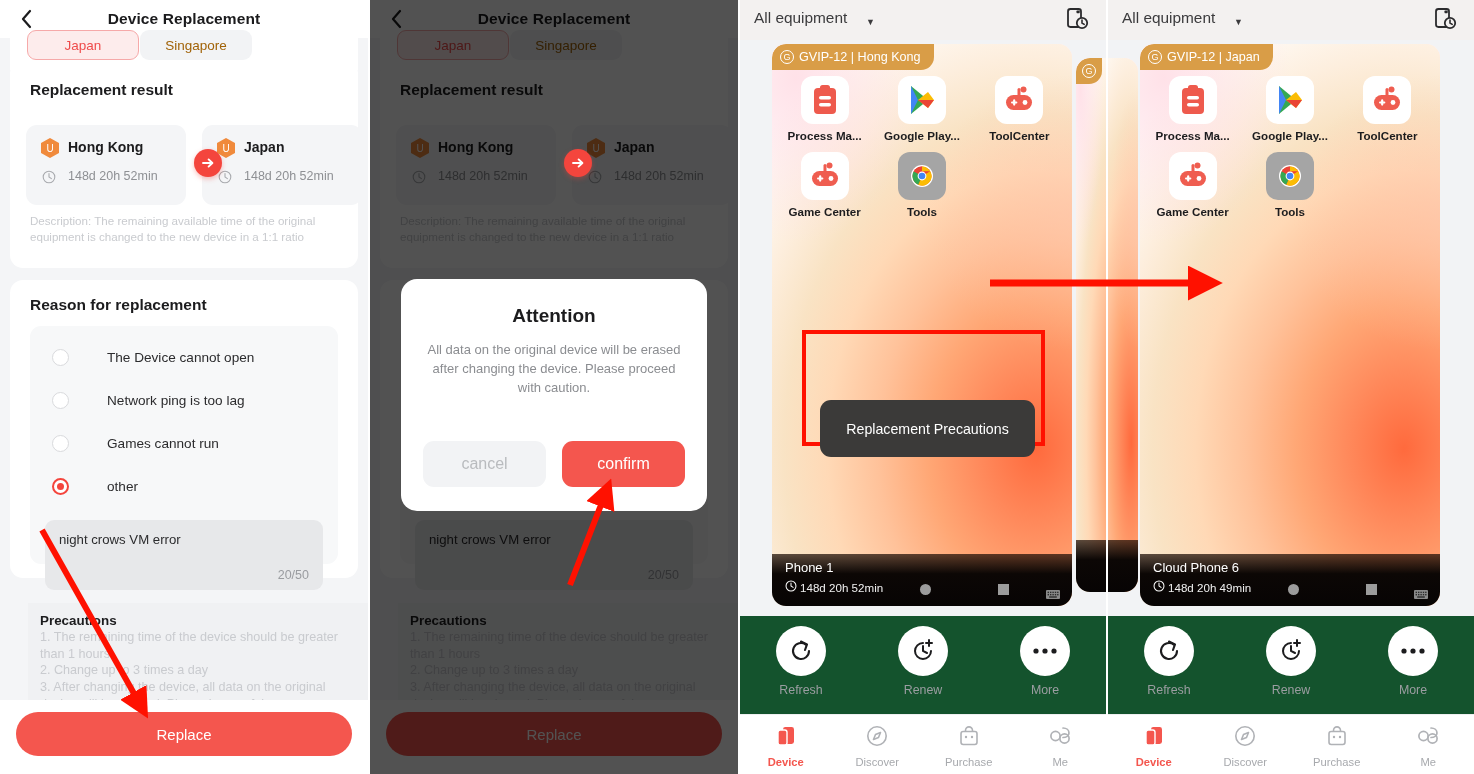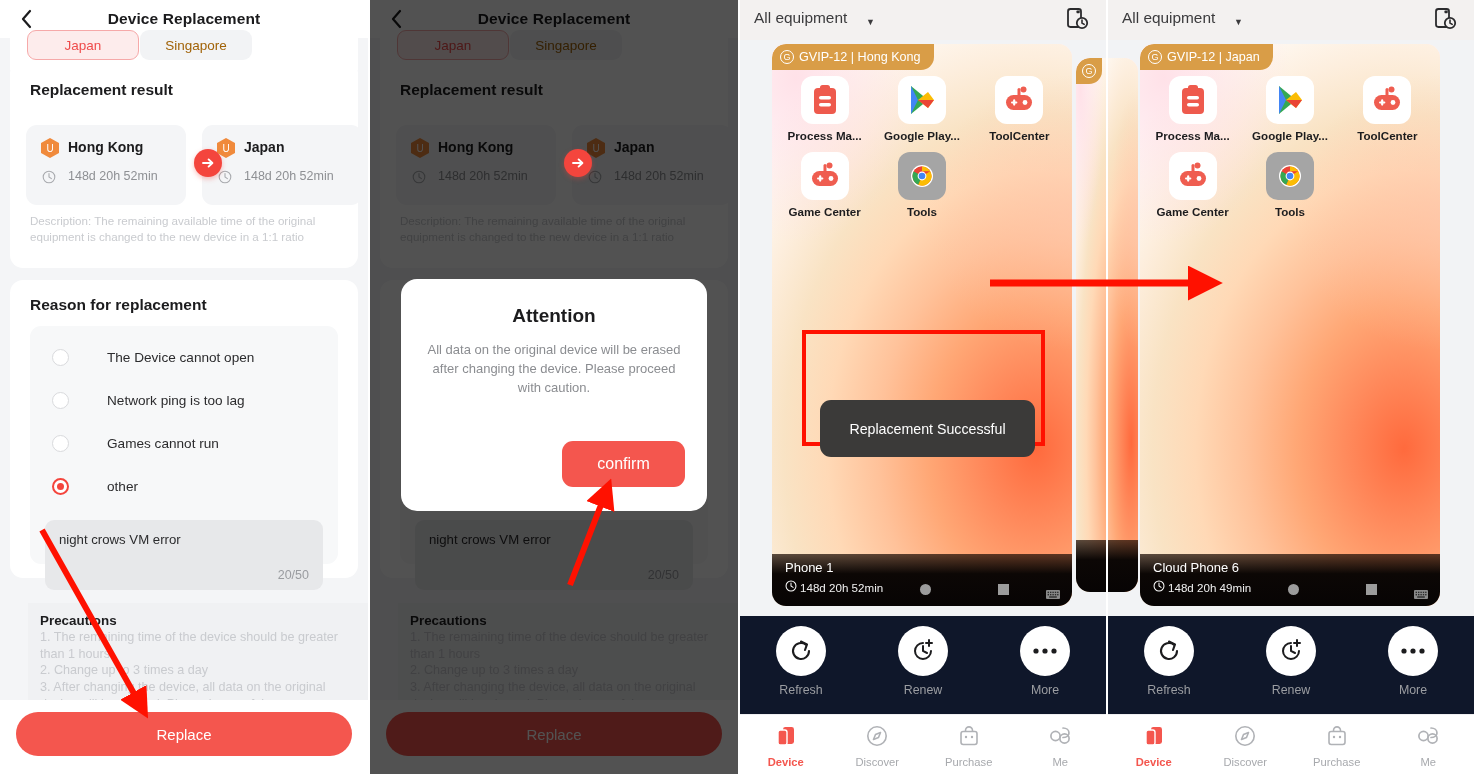--- a/index.html
+++ b/index.html
@@ -145,21 +145,21 @@
   .dev-name { position:absolute; left:13px; top:6px; font-size:13px; color:#fff; }
   .dev-time { position:absolute; left:13px; top:26px; font-size:11.6px; color:#f0f0f0; display:flex; align-items:center; gap:3px; }
   .nav-dot { position:absolute; top:30px; left:148px; width:11px; height:11px; border-radius:50%; background:#9c9c9c; }
   .nav-sq  { position:absolute; top:30px; left:226px; width:11px; height:11px; background:#9c9c9c; }
   .nav-kb  { position:absolute; top:31px; right:12px; width:14px; height:9px; }
 
   .toast { position:absolute; left:48px; top:356px; width:215px; height:57px;
            background:#3b3a39; border-radius:11px; display:flex; align-items:center;
            justify-content:center; color:#fff; font-size:14.2px; z-index:6; }
 
-  .act-bar { position:absolute; left:0; right:0; top:616px; height:98px; background:#0f172a;
+  .act-bar { position:absolute; left:0; right:0; top:616px; height:98px; background:#14532d;
              display:flex; justify-content:space-around; padding-top:10px; }
   .act { display:flex; flex-direction:column; align-items:center; gap:7px; }
   .act-circ { width:50px; height:50px; border-radius:50%; background:#fff;
               display:flex; align-items:center; justify-content:center; }
   .act-lbl { font-size:12.4px; color:#9b9da1; }
 
   .tabbar { position:absolute; left:0; right:0; bottom:0; height:60px; background:#fff;
             display:flex; justify-content:space-around; padding-top:9px; border-top:1px solid #efeff1;}
   .tab { display:flex; flex-direction:column; align-items:center; gap:4px; width:25%;text-align:center; }
   .tab-lbl { font-size:11.2px; color:#a7a9ad; }
@@ -391,20 +391,21 @@
           <button class="replace-btn">Replace</button>
         </div>
       </div>
 
       <div class="dim"></div>
 
       <div class="modal">
         <div class="modal-title">Attention</div>
         <div class="modal-text">All data on the original device will be erased after changing the device. Please proceed with caution.</div>
         <div class="modal-btns">
+          <button class="m-btn m-cancel">cancel</button>
           <button class="m-btn m-confirm">confirm</button>
         </div>
       </div>
     </div>
   </div>
 
   <div class="panel" id="panel3">
     <div class="eq-header">
       <div class="eq-title">All equipment</div>
       <div class="eq-caret" style="left:126px">▼</div>
@@ -525,21 +526,21 @@
                 <rect x="4" y="4" width="1.4" height="1.4"></rect>
                 <rect x="6.4" y="4" width="1.4" height="1.4"></rect>
                 <rect x="8.8" y="4" width="1.4" height="1.4"></rect>
                 <rect x="11.1" y="4" width="1.4" height="1.4"></rect>
                 <rect x="3.2" y="6.3" width="7.6" height="1.4"></rect>
               </g>
             </svg>
         </div>
       </div>
 
-      <div class="toast">Replacement Successful</div>
+      <div class="toast">Replacement Precautions</div>
     </div>
 
     <div class="act-bar">
       <div class="act">
         <span class="act-circ">
           <svg width="24" height="24" viewBox="0 0 24 24">
               <path d="M20 12a8 8 0 1 1-3.2-6.4" fill="none" stroke="#1c1c1e" stroke-width="2.1" stroke-linecap="round"></path>
               <polyline points="12,2.5 18,5.4 16,11" fill="none" stroke="#1c1c1e" stroke-width="2.1" stroke-linecap="round" stroke-linejoin="round"></polyline>
             </svg>
         </span>

